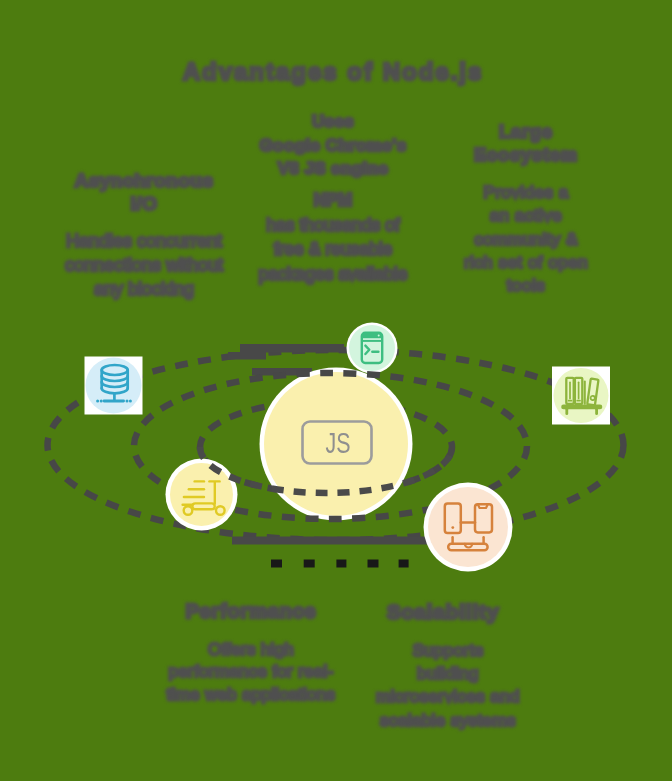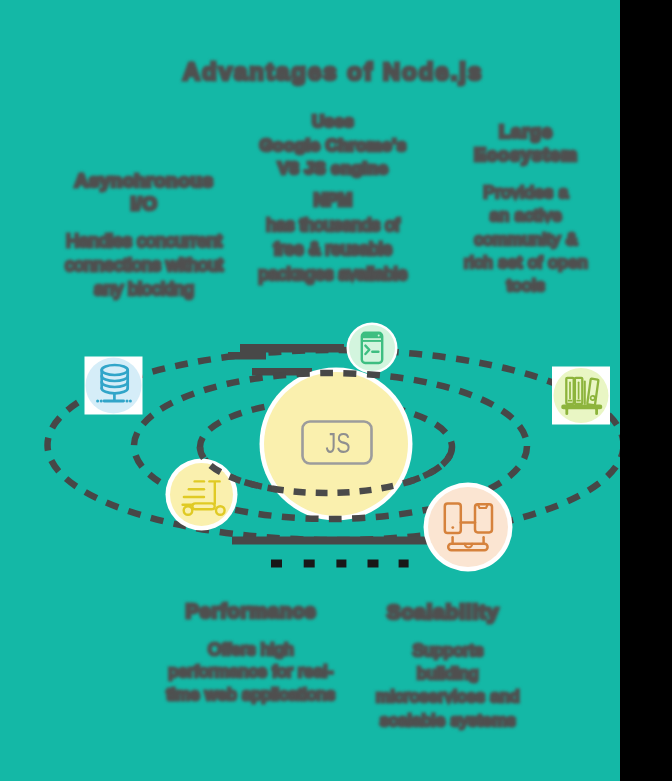--- a/index.html
+++ b/index.html
@@ -1,16 +1,16 @@
 <!DOCTYPE html>
 <html><head>
 <meta charset="utf-8">
 <style>
   html,body{margin:0;padding:0;background:#000;}
-  #stage{position:relative;width:620px;height:781px;background:#14b8a6;overflow:hidden;
+  #stage{position:relative;width:672px;height:781px;background:#4d7c0f;overflow:hidden;
          font-family:"Liberation Sans", sans-serif;}
   .txt{position:absolute;text-align:center;color:#5c5c5c;-webkit-text-stroke:3.2px #4f4f4f;filter:blur(1.8px);}
   .hd{font-weight:bold;color:#565656;}
   svg{position:absolute;left:0;top:0;}
 </style>
 </head>
 <body>
 <div id="stage">
 
   <div class="txt hd" style="left:0;top:58px;width:666px;font-size:24px;letter-spacing:2px;">Advantages of Node.js</div>

